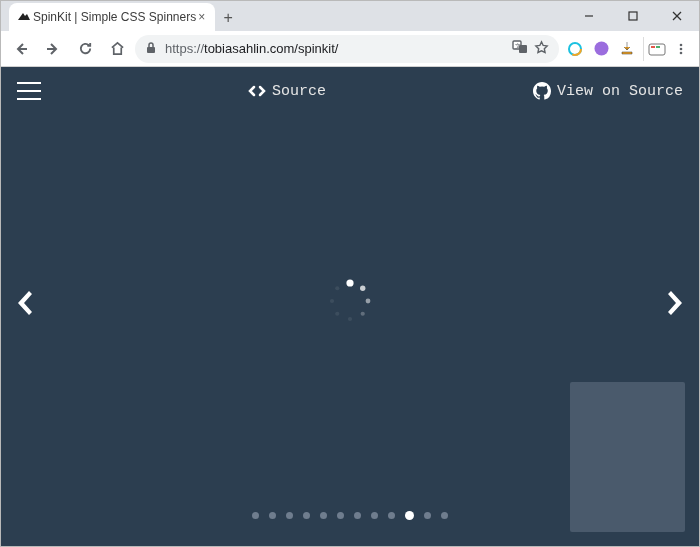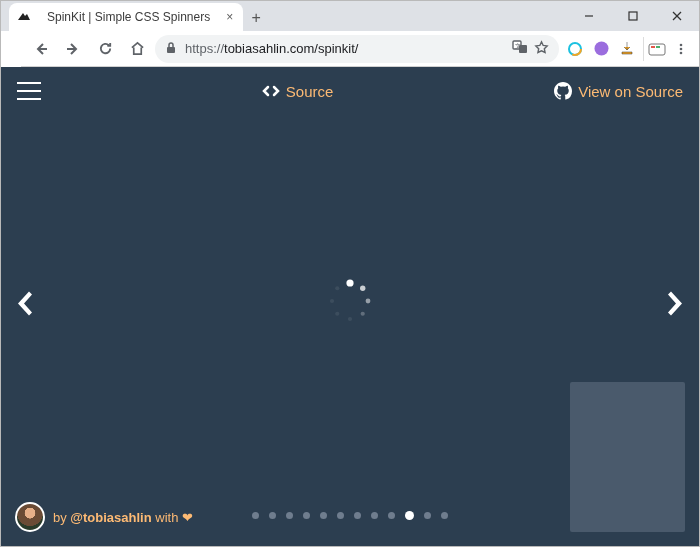--- a/index.html
+++ b/index.html
@@ -1,35 +1,35 @@
 <!DOCTYPE html>
 <html><head>
 <meta charset="utf-8">
 <style>
   * { box-sizing: border-box; margin: 0; padding: 0; }
   html, body { width: 700px; height: 547px; font-family: -apple-system, "Segoe UI", Arial, sans-serif; overflow: hidden; }
   
   .window { width: 700px; height: 547px; border: 1px solid #b9b9b9; background: #fff; display: flex; flex-direction: column; }
   .titlebar { height: 30px; background: #dee1e6; display: flex; align-items: flex-end; padding-left: 8px; }
-  .tab { background: #fff; height: 28px; border-radius: 8px 8px 0 0; display: flex; align-items: center; padding: 0 10px 0 8px; gap: 16px; font-size: 12px; color: #3c3c3c; min-width: 180px; position: relative; }
+  .tab { background: #fff; height: 28px; border-radius: 8px 8px 0 0; display: flex; align-items: center; padding: 0 10px 0 8px; gap: 2px; font-size: 12px; color: #3c3c3c; min-width: 180px; position: relative; }
   .tab-favicon { width: 14px; height: 14px; display: flex; align-items: center; justify-content: center; }
   .tab-close { font-size: 12px; color: #5f5f5f; margin-left: auto; }
   .new-tab { width: 26px; height: 26px; display: flex; align-items: center; justify-content: center; font-size: 16px; color: #555; }
   .win-controls { margin-left: auto; display: flex; height: 30px; }
   .win-btn { width: 44px; display: flex; align-items: center; justify-content: center; font-size: 13px; color: #333; }
   .win-btn svg { stroke: #333; }
-  .toolbar { height: 36px; background: #fff; display: flex; align-items: center; padding: 0 6px; gap: 4px; border-bottom: 1px solid #d0d0d0; margin-left: 20px; }
+  .toolbar { height: 36px; background: #fff; display: flex; align-items: center; padding: 0 6px; gap: 4px; border-bottom: 1px solid #d0d0d0; }
   .tb-btn { width: 28px; height: 28px; display: flex; align-items: center; justify-content: center; color: #5f6368; font-size: 15px; border-radius: 14px; }
   .omnibox { flex: 1; height: 28px; background: #f1f3f4; border-radius: 14px; display: flex; align-items: center; padding: 0 10px; gap: 8px; font-size: 13px; color: #202124; }
   .omnibox .protocol { color: #5f6368; }
   .omnibox-actions { display: flex; align-items: center; gap: 6px; margin-left: auto; }
   .ext-grp { display: flex; align-items: center; gap: 2px; }
   .ext-btn { width: 24px; height: 24px; display: flex; align-items: center; justify-content: center; }
   
-  .page { flex: 1; background: #2c3e50; position: relative; color: #fdba74; overflow: hidden; }
+  .page { flex: 1; background: #2c3e50; position: relative; color: #e5e5e5; overflow: hidden; font-family: Liberation Mono, monospace; }
   .header { height: 48px; display: flex; align-items: center; justify-content: space-between; padding: 0 16px; }
   .hamburger { width: 24px; height: 18px; display: flex; flex-direction: column; justify-content: space-between; }
   .hamburger span { height: 2px; background: #fff; display: block; }
   .source, .github { display: flex; align-items: center; gap: 6px; font-size: 15px; font-weight: 500; }
   .center-stage { position: absolute; left: 0; right: 0; top: 48px; bottom: 60px; display: flex; align-items: center; justify-content: center; }
   .spinner { width: 48px; height: 48px; position: relative; }
   .spinner-dot { position: absolute; width: 6px; height: 6px; border-radius: 50%; background: #fff; left: 50%; top: 50%; margin-left: -3px; margin-top: -3px; }
   .arrow { position: absolute; top: 50%; transform: translateY(-50%); color: #fff; font-size: 28px; font-weight: bold; }
   .arrow.left { left: 14px; }
   .arrow.right { right: 14px; }
@@ -213,20 +213,14 @@
         <span></span>
         <span></span>
         <span></span>
         <span></span>
         <span></span>
         <span class="active"></span>
         <span></span>
         <span></span>
       </div>
 
-    <div class="footer">
-      <div class="avatar"></div>
-      <span>
-        <span>by </span><b>@tobiasahlin</b><span> with </span><span>❤</span>
-      </span>
-    </div>
   </div>
 </div>
 
 </body></html>

